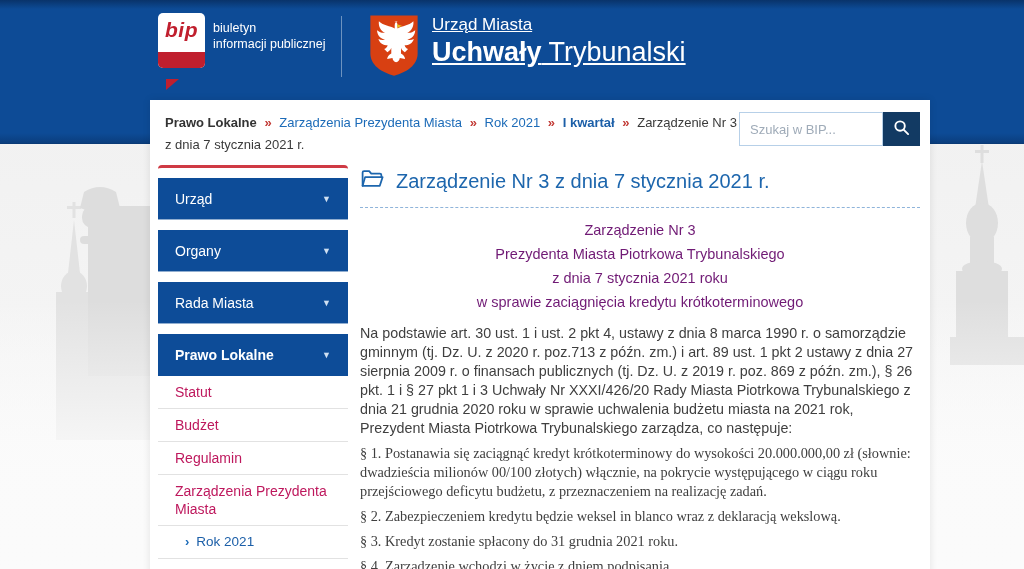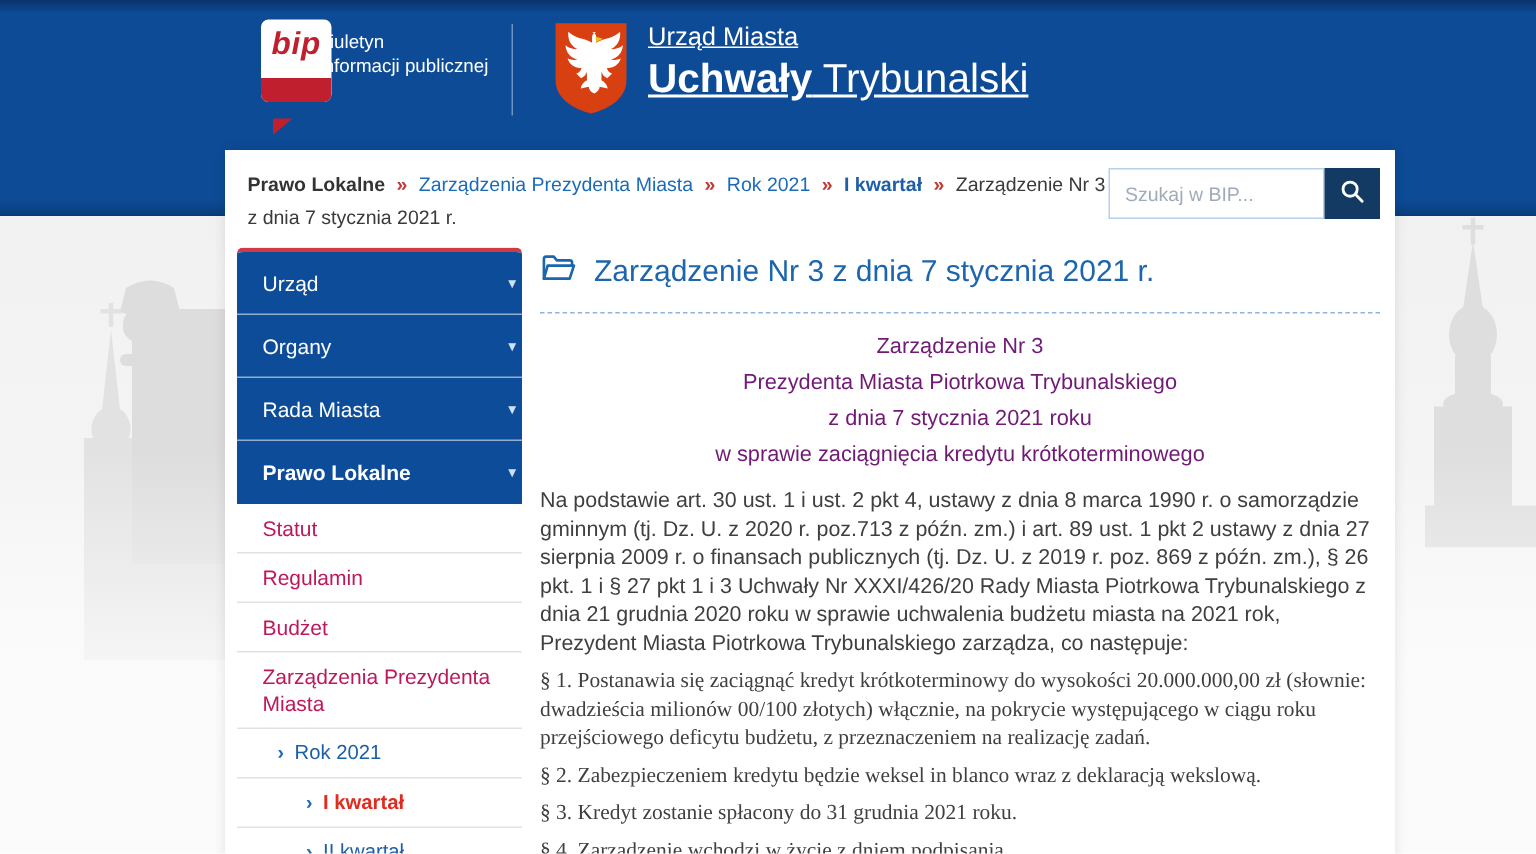--- a/index.html
+++ b/index.html
@@ -24,21 +24,21 @@
       radial-gradient(ellipse 420px 200px at 88% 70%, rgba(45,125,205,.35), rgba(45,125,205,0) 70%),
       linear-gradient(180deg,#0a3c82 0%,#0d4c98 40%,#0c4档 100%);
     background-color:#0d4b96;
     border-bottom:1px solid #0a3a76;
   }
   .header-band::before { content:""; position:absolute; top:0; left:0; right:0; height:9px;
     background:linear-gradient(180deg,rgba(4,22,52,.45),rgba(4,22,52,0)); }
   .header-band::after { content:""; position:absolute; bottom:0; left:0; right:0; height:10px;
     background:linear-gradient(0deg,rgba(4,22,52,.25),rgba(4,22,52,0)); }
 
-  .bip-logo { position:absolute; left:158px; top:13px; width:47px; height:45px; cursor:pointer;margin-left:16px; }
+  .bip-logo { position:absolute; left:158px; top:13px; width:47px; height:45px; cursor:pointer; }
   .bip-box { width:47px; height:55px; background:#fff; border-radius:5px; position:relative; overflow:hidden; }
   .bip-text { position:absolute; top:5px; left:0; right:0; text-align:center;
     color:#c01f2e; font-weight:bold; font-style:italic; font-size:21px; letter-spacing:.5px; }
   .bip-red { position:absolute; bottom:0; left:0; width:100%; height:16px; background:#c01f2e; }
   .bip-tail { position:absolute; left:8px; top:66px; width:0; height:0;
     border-left:13px solid #c01f2e; border-bottom:11px solid transparent; }
   .bip-caption { position:absolute; left:213px; top:20px; color:#fff; font-size:12.5px; line-height:16px; }
 
   .header-divider { position:absolute; left:341px; top:16px; width:1px; height:61px; background:rgba(255,255,255,.4); }
 
@@ -66,22 +66,22 @@
   .search input { width:144px; height:34px; border:1px solid #b7d0e8; padding:0 10px;
     font-size:13px; color:#a16207; font-family:inherit; outline:none; }
   .search input::placeholder { color:#9fabb8; }
   .search button { width:37px; height:34px; border:none; background:#123a63; cursor:pointer;
     display:flex; align-items:center; justify-content:center; }
 
   
   .sidebar { position:absolute; left:8px; top:65px; width:190px; }
   .menu-main { border-top:3px solid #cf3a44; border-radius:4px 4px 0 0; overflow:hidden; }
   .menu-main-item { height:42px; background:#0d4c98; color:#fff; font-size:14px;
-    display:flex; align-items:center; padding:0 2px 0 17px; cursor:pointer;
-    border-bottom:1px solid rgba(255,255,255,.55); }
+    display:flex; align-items:center; padding:0 17px 0 17px; cursor:pointer;
+    border-bottom:1px solid rgba(255,255,255,.55);margin-top:10px; }
   .menu-main-item:last-child { border-bottom:none; }
   .menu-main-item .lbl { flex:1; }
   .menu-main-item .chev { font-size:9px; color:#cfe0f2; }
   .menu-main-item.bold .lbl { font-weight:bold; }
 
   .menu-sub { background:#fff; }
   .menu-sub-item { padding:7px 14px 7px 17px; font-size:14px; line-height:18px;
     color:#be185d; border-bottom:1px solid #e2e2e2; cursor:pointer; }
   .tree-item { display:flex; align-items:flex-start; gap:7px;
     padding:7px 10px 7px 27px; font-size:13.5px; line-height:18px;
@@ -205,22 +205,22 @@
         <span class="chev">▼</span>
       </div>
       <div class="menu-main-item bold">
         <span class="lbl">Prawo Lokalne</span>
         <span class="chev">▼</span>
       </div>
     </div>
 
     <div class="menu-sub">
       <div class="menu-sub-item">Statut</div>
+      <div class="menu-sub-item">Budżet</div>
       <div class="menu-sub-item">Regulamin</div>
-      <div class="menu-sub-item">Budżet</div>
       <div class="menu-sub-item">Zarządzenia Prezydenta Miasta</div>
 
       <div class="tree-item lvl1">
         <span class="tree-chev">›</span>
         <span class="tree-label">Rok 2021</span>
       </div>
       <div class="tree-item lvl2 active">
         <span class="tree-chev">›</span>
         <span class="tree-label">I kwartał</span>
       </div>

